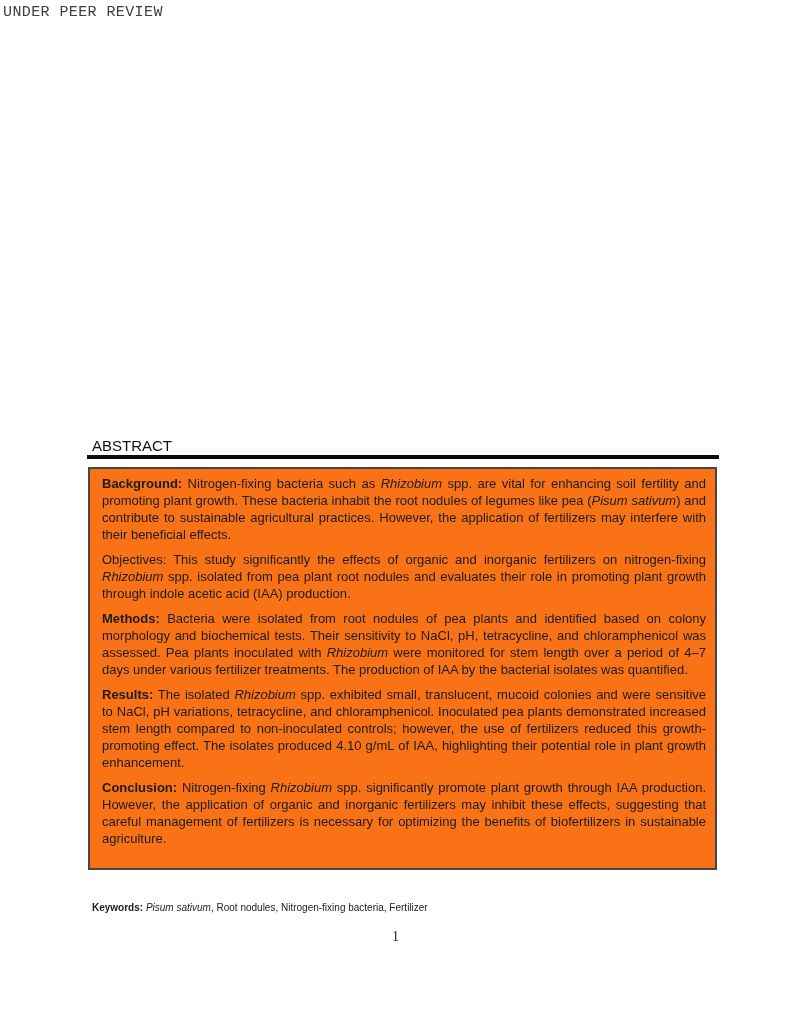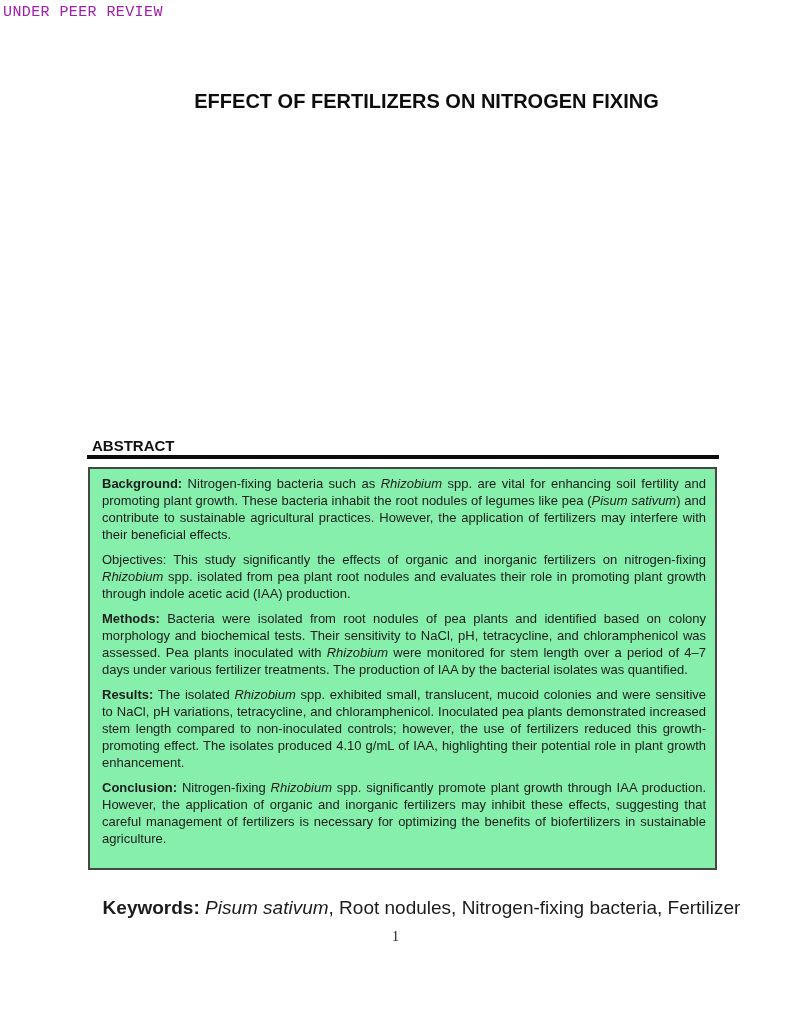--- a/index.html
+++ b/index.html
@@ -15,84 +15,83 @@
     font-family: "Liberation Sans", sans-serif;
     color: #1e1e1e;
   }
   .watermark {
     position: absolute;
     top: 4px;
     left: 3px;
     font-family: "Liberation Mono", monospace;
     font-size: 15px;
     letter-spacing: 0.4px;
-    color: #a21caf;
+    color: #404040;
     white-space: nowrap;
   }
   .title {
     margin: 84px 60px 0 122px;
     text-align: center;
     font-weight: bold;
     font-size: 20px;
     line-height: 35px;
     color: #0d0d0d;
   }
   .abstract-heading {
     margin: 320px 0 0 92px;
     font-size: 15px;
     line-height: 14px;
-    font-weight: bold;
+    font-weight: normal;
     color: #111111;
   }
   .abstract-rule {
     margin: 2px 0 0 87px;
     width: 632px;
     height: 4px;
     background: #0b0b0b;
   }
   .abstract-box {
     margin: 8px 0 0 88px;
     width: 629px;
     box-sizing: border-box;
     border: 2px solid #464646;
     padding: 6px 9px 9px 12px;
-    background: #86efac;
+    background: #f97316;
   }
   .abs-p {
     margin: 0 0 8px 0;
     font-size: 13px;
     line-height: 17px;
     text-align: justify;
     color: #1c1c1c;
   }
   .abs-p:last-child {
     margin-bottom: 12px;
   }
   .keywords {
     margin: 30px 40px 7px 92px;
-    font-size: 19px;
+    font-size: 10px;
     line-height: 16px;
     color: #1c1c1c;
-    text-align: center;
   }
   .page-number {
     margin-top: 13px;
     text-align: center;
     font-family: "Liberation Serif", serif;
     font-size: 14px;
     color: #222222;
   }
 </style>
 </head>
 <body>
 
 <div class="watermark">UNDER PEER REVIEW</div>
 
 <div class="title">
-  <span>EFFECT OF FERTILIZERS ON NITROGEN FIXING</span><br>
+  <br>
 </div>
 
 <div class="abstract-heading">ABSTRACT</div>
 
 <div class="abstract-rule" style="background: rgb(11, 11, 11);"></div>
 
 <div class="abstract-box" id="abstract-box" style="border-color: rgb(70, 70, 70); color: rgb(28, 28, 28);">
     <p class="abs-p"><span style="font-weight: bold;">Background:</span><span> Nitrogen-fixing bacteria such as </span><span style="font-style: italic;">Rhizobium</span><span> spp. are vital for enhancing soil fertility and promoting plant growth. These bacteria inhabit the root nodules of legumes like pea (</span><span style="font-style: italic;">Pisum sativum</span><span>) and contribute to sustainable agricultural practices. However, the application of fertilizers may interfere with their beneficial effects.</span></p>
     <p class="abs-p"><span style="font-weight: normal;">Objectives:</span><span> This study significantly the effects of organic and inorganic fertilizers on nitrogen-fixing </span><span style="font-style: italic;">Rhizobium</span><span> spp. isolated from pea plant root nodules and evaluates their role in promoting plant growth through indole acetic acid (IAA) production.</span></p>
     <p class="abs-p"><span style="font-weight: bold;">Methods:</span><span> Bacteria were isolated from root nodules of pea plants and identified based on colony morphology and biochemical tests. Their sensitivity to NaCl, pH, tetracycline, and chloramphenicol was assessed. Pea plants inoculated with </span><span style="font-style: italic;">Rhizobium</span><span> were monitored for stem length over a period of 4–7 days under various fertilizer treatments. The production of IAA by the bacterial isolates was quantified.</span></p>

